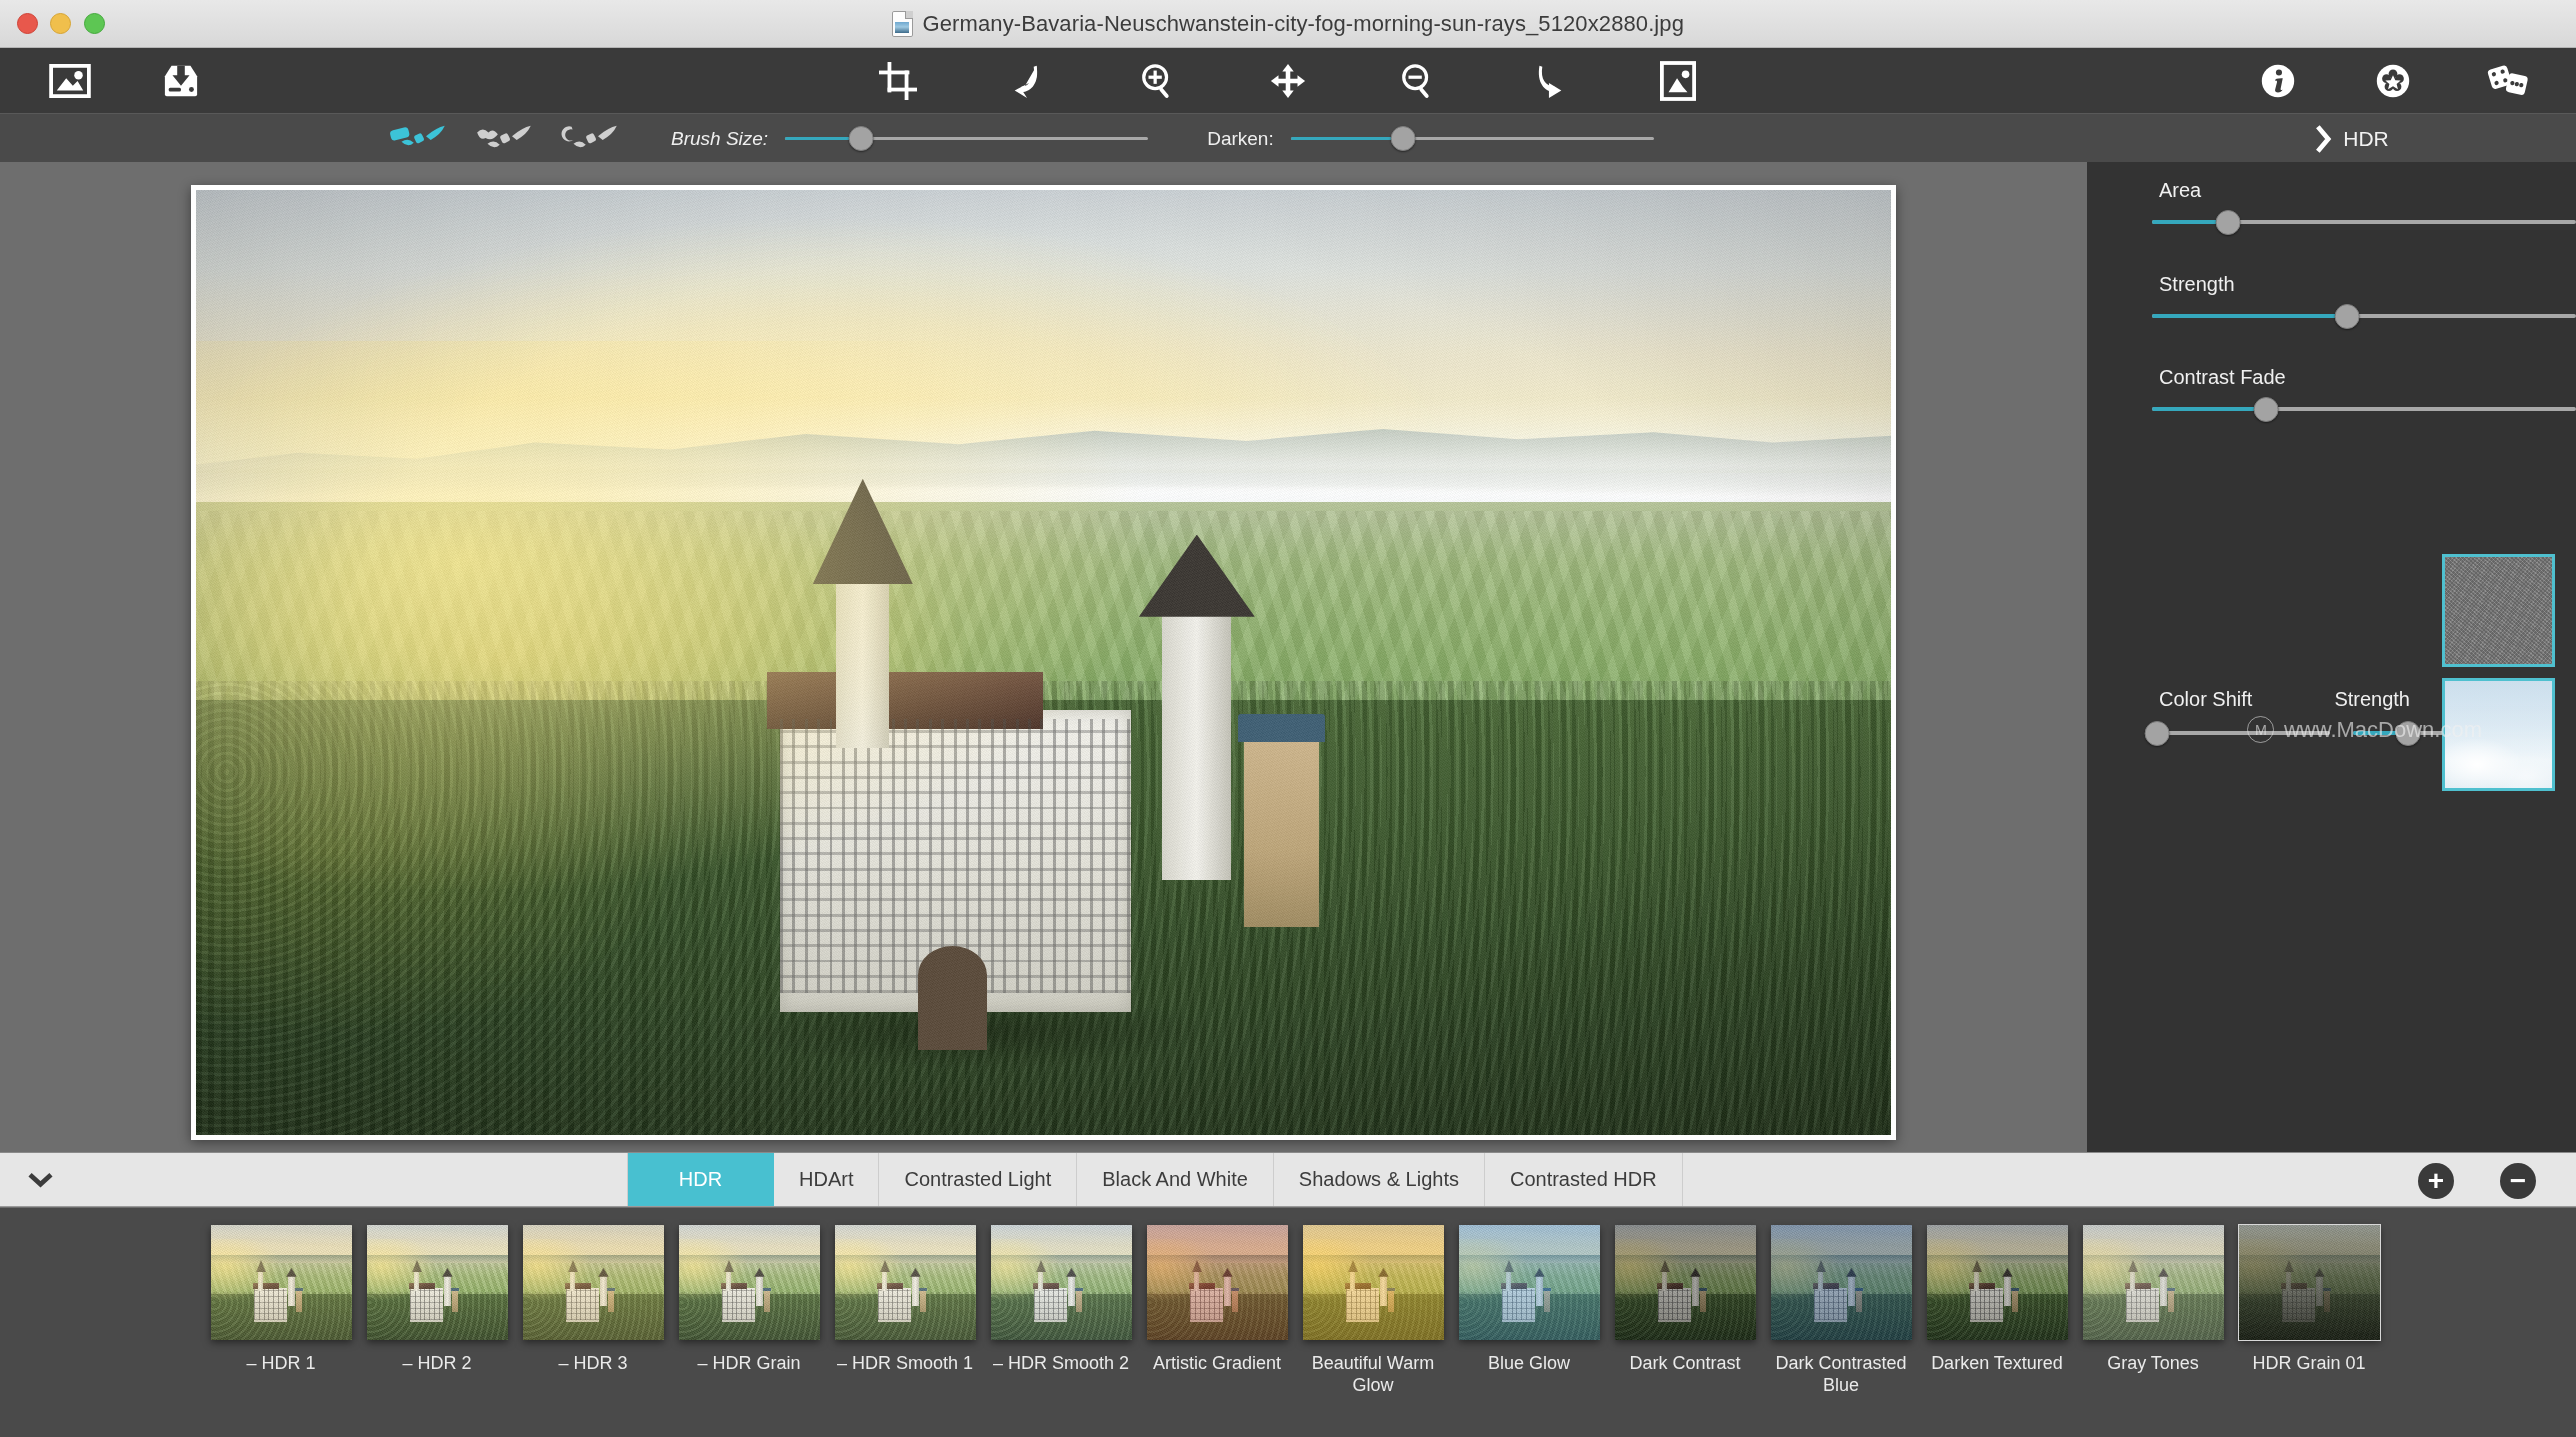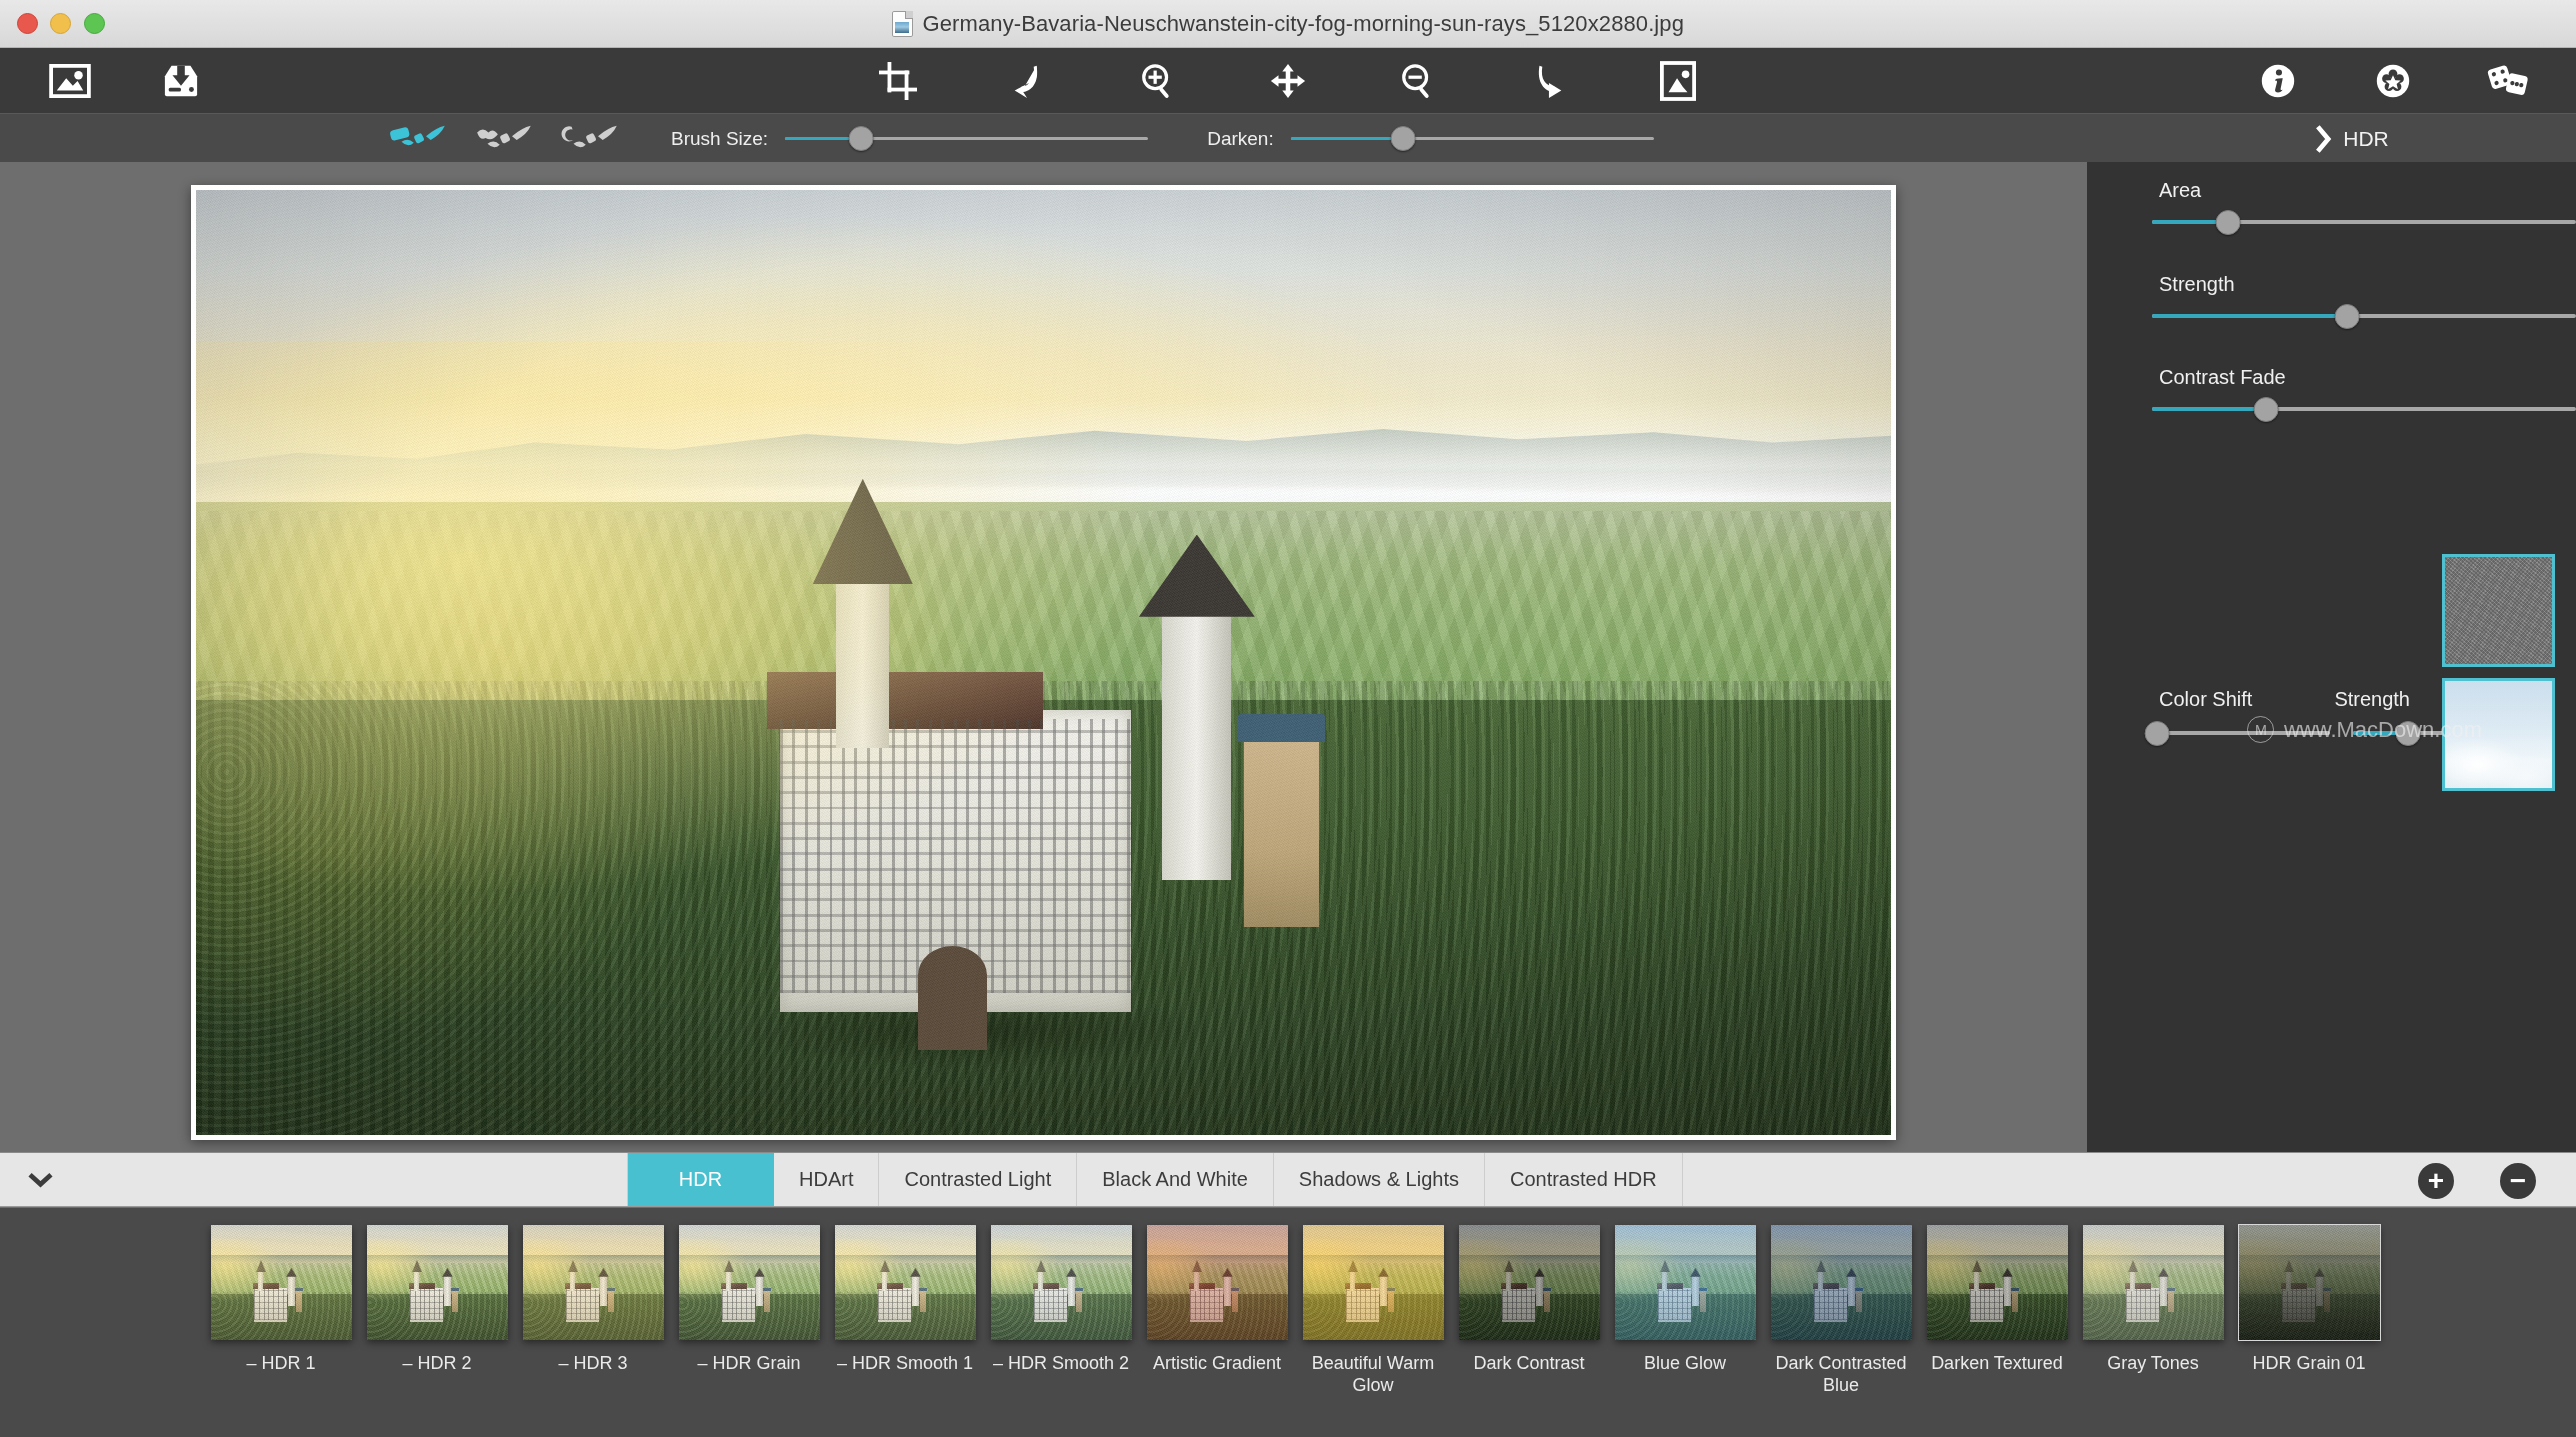--- a/index.html
+++ b/index.html
@@ -504,21 +504,21 @@
           <g fill="#cfcfcf">
             <path d="M12 4 a8 8 0 1 0 2 14 a6 6 0 1 1 -1 -11 Z"></path>
             <path d="M14 22 q7 -5 13 1 q-6 6 -13 -1 Z"></path>
             <rect x="28" y="12" width="9" height="9" rx="2.6" transform="rotate(-25 32 16)"></rect>
             <path d="M40 14 q11 -9 20 -11 q-4 9 -15 15 Z"></path>
           </g>
         </svg>
       </div>
     </div>
 
-    <div class="ctl" style="margin-left:52px;">
+    <div class="ctl" style="margin-left:52px;font-style:italic;">
       <span class="ctl-label">Brush Size:</span>
       <div class="slider" id="sl-brush" style="width:363px; margin-left:17px;">
         <div class="strack"></div>
           <div class="sfill" style="width: 21%;"></div>
           <div class="sknob" style="left: 21%;"></div>
       </div>
     </div>
 
     <div class="ctl" style="margin-left:59px;">
       <span class="ctl-label">Darken:</span>
@@ -924,20 +924,50 @@
                 <i></i>
               </div>
               <div class="pt-t2">
                 <i></i>
               </div>
               <div class="pt-t3">
                 <i></i>
               </div>
             </div>
             <div class="pt-sun"></div>
+            <div class="pt-ov" style="background: rgba(70, 150, 210, 0.34);"></div>
+            <div class="pt-grain"></div>
+          </div>
+        </div>
+        <div class="preset-label">Blue Glow</div>
+      </div>
+      <div class="preset">
+        <div class="preset-thumb">
+          <div class="pt-img">
+            <div class="pt-sky"></div>
+            <div class="pt-hill"></div>
+            <div class="pt-mid"></div>
+            <div class="pt-mid-tex"></div>
+            <div class="pt-for"></div>
+            <div class="pt-for-tex"></div>
+            <div class="pt-castle">
+              <div class="pt-cb"></div>
+              <div class="pt-cr"></div>
+              <div class="pt-cw"></div>
+              <div class="pt-t1">
+                <i></i>
+              </div>
+              <div class="pt-t2">
+                <i></i>
+              </div>
+              <div class="pt-t3">
+                <i></i>
+              </div>
+            </div>
+            <div class="pt-sun"></div>
             <div class="pt-ov" style="background: rgba(0, 0, 0, 0.34);"></div>
             <div class="pt-grain"></div>
           </div>
         </div>
         <div class="preset-label">Dark Contrast</div>
       </div>
       <div class="preset">
         <div class="preset-thumb">
           <div class="pt-img">
             <div class="pt-sky"></div>
@@ -954,50 +984,20 @@
                 <i></i>
               </div>
               <div class="pt-t2">
                 <i></i>
               </div>
               <div class="pt-t3">
                 <i></i>
               </div>
             </div>
             <div class="pt-sun"></div>
-            <div class="pt-ov" style="background: rgba(70, 150, 210, 0.34);"></div>
-            <div class="pt-grain"></div>
-          </div>
-        </div>
-        <div class="preset-label">Blue Glow</div>
-      </div>
-      <div class="preset">
-        <div class="preset-thumb">
-          <div class="pt-img">
-            <div class="pt-sky"></div>
-            <div class="pt-hill"></div>
-            <div class="pt-mid"></div>
-            <div class="pt-mid-tex"></div>
-            <div class="pt-for"></div>
-            <div class="pt-for-tex"></div>
-            <div class="pt-castle">
-              <div class="pt-cb"></div>
-              <div class="pt-cr"></div>
-              <div class="pt-cw"></div>
-              <div class="pt-t1">
-                <i></i>
-              </div>
-              <div class="pt-t2">
-                <i></i>
-              </div>
-              <div class="pt-t3">
-                <i></i>
-              </div>
-            </div>
-            <div class="pt-sun"></div>
             <div class="pt-ov" style="background: rgba(20, 60, 110, 0.42);"></div>
             <div class="pt-grain"></div>
           </div>
         </div>
         <div class="preset-label">Dark Contrasted Blue</div>
       </div>
       <div class="preset">
         <div class="preset-thumb">
           <div class="pt-img">
             <div class="pt-sky"></div>

